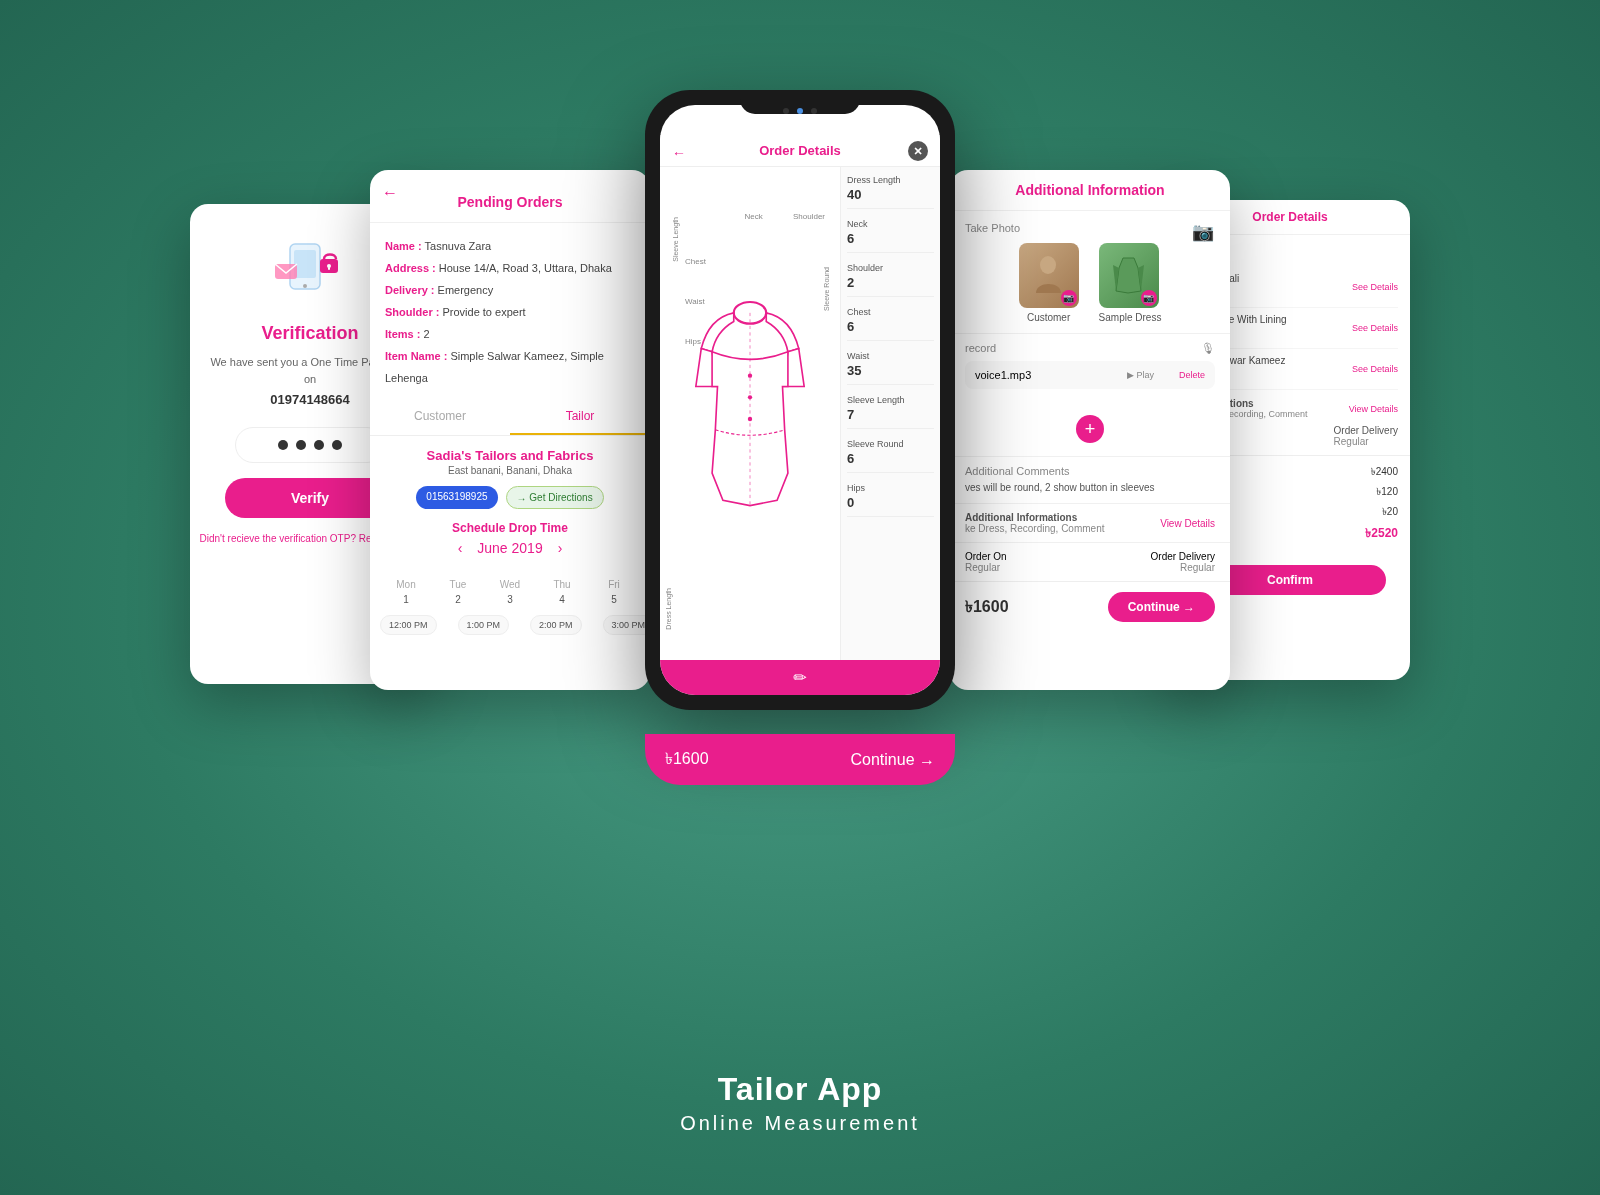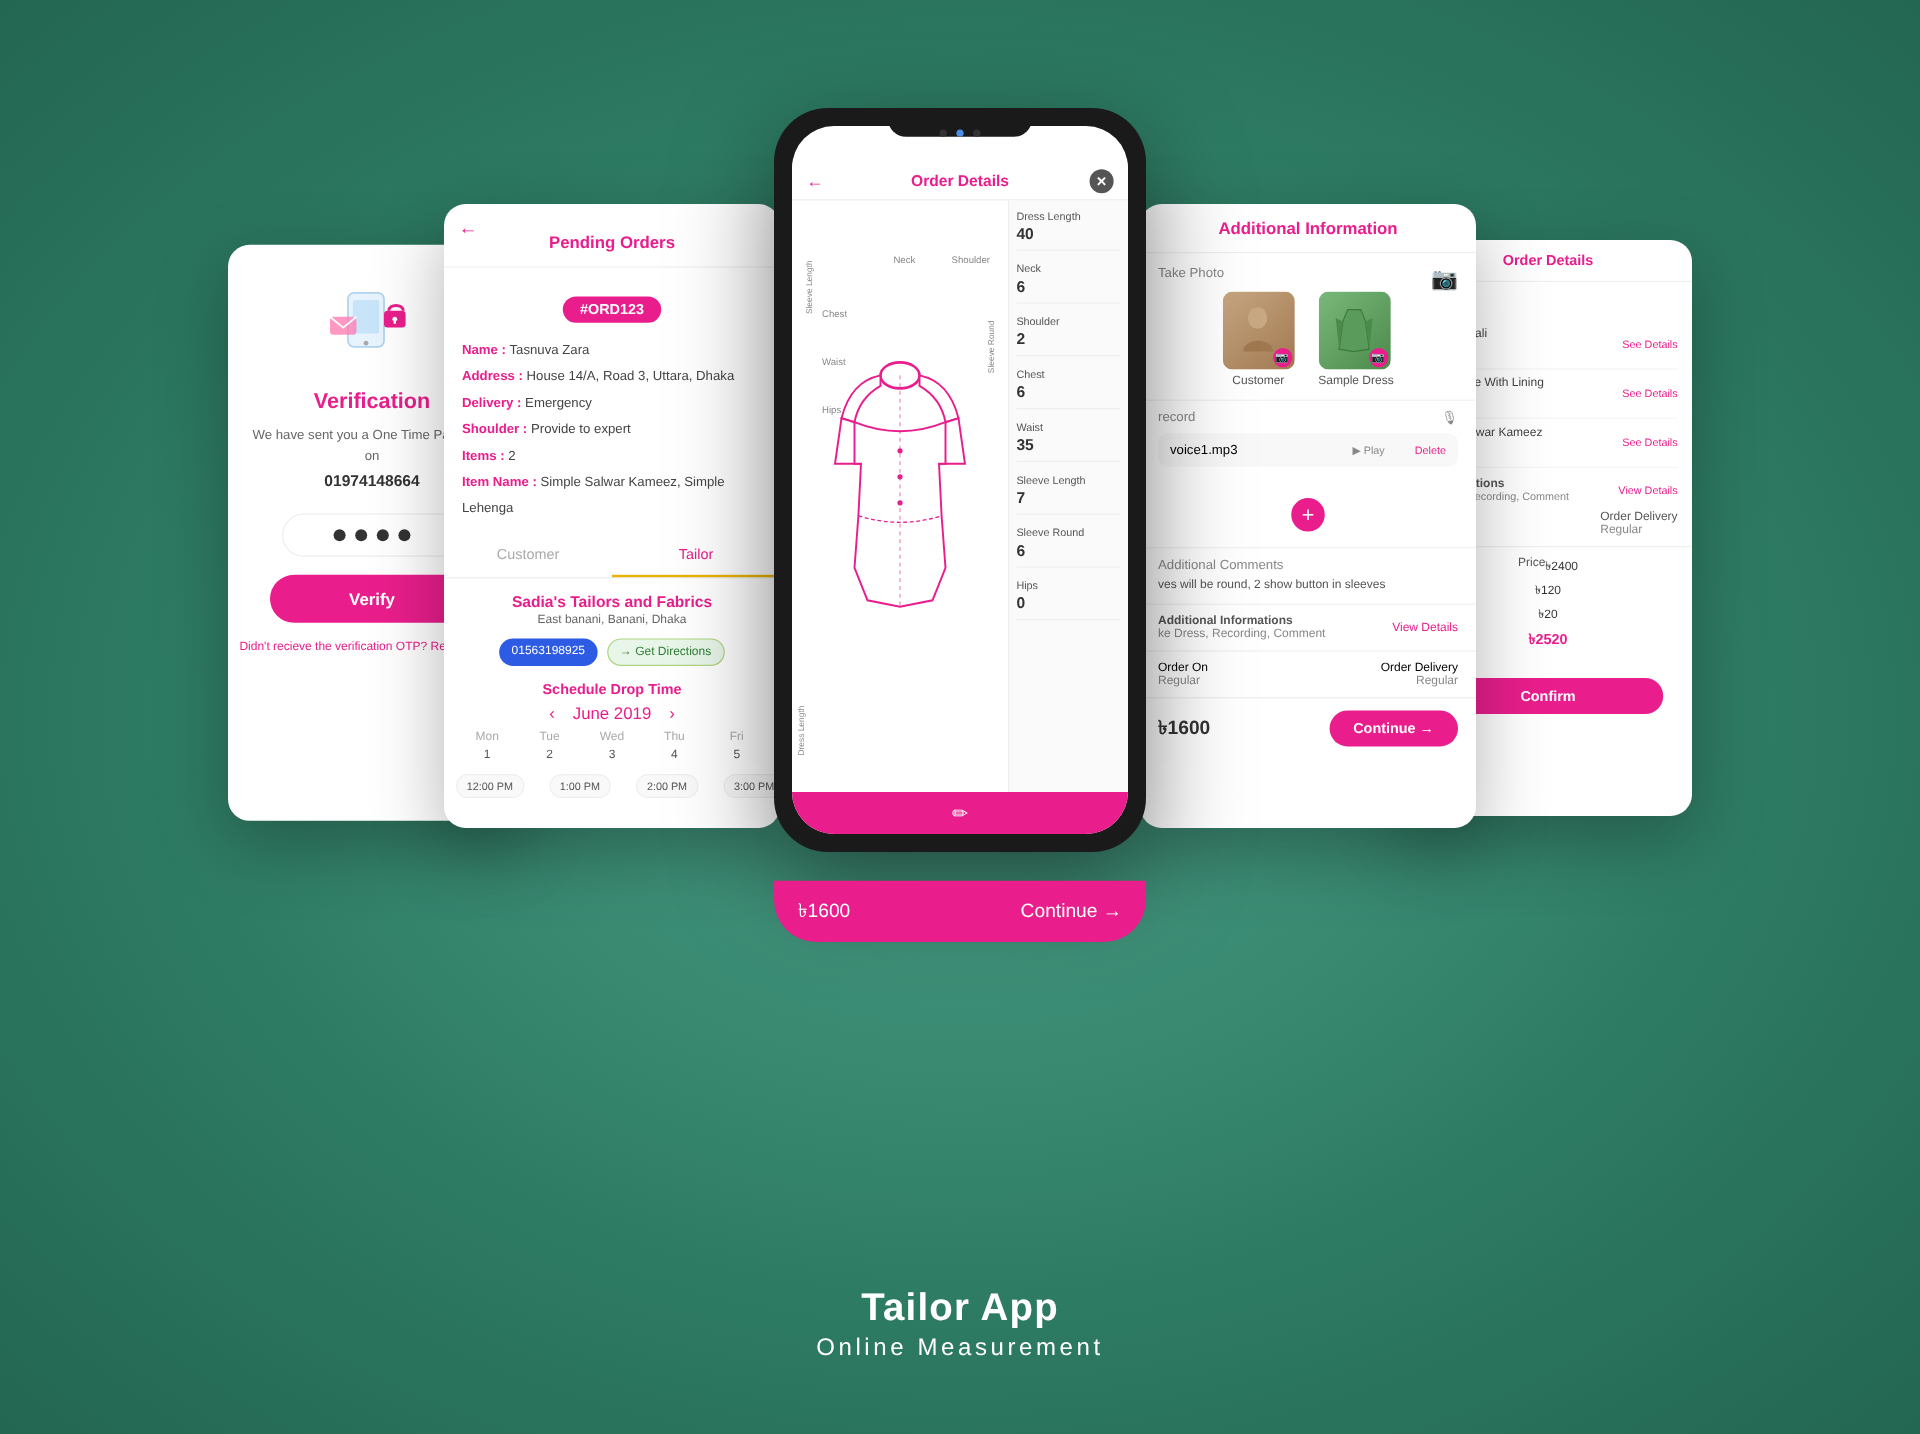--- a/index.html
+++ b/index.html
@@ -274,21 +274,21 @@
     }
     .calendar-nav span { color: #e91e8c; cursor: pointer; font-size: 14px; }
 
     .cal-days {
       display: grid;
       grid-template-columns: repeat(5, 1fr);
       text-align: center;
       font-size: 10px;
       padding: 0 10px;
     }
-    .cal-days .day-name { color: #aaa; padding: 2px 0; }
+    .cal-days .day-name { color: #aaa; padding: 2px 0; margin-top: 16px; }
     .cal-days .day-num { color: #555; padding: 2px 0; }
 
     .time-slots {
       display: flex;
       gap: 21px;
       padding: 8px 10px;
       overflow: hidden;
     }
     .time-slot {
       background: #f9f9f9;
@@ -604,21 +604,21 @@
       color: #e91e8c;
       font-size: 9px;
       margin-left: 5px;
     }
     .od-total-section {
       padding: 8px 12px;
       border-top: 1px solid #eee;
     }
     .od-total-row {
       display: flex;
-      justify-content: center;
+      justify-content: space-between;
       font-size: 10px;
       color: #555;
       margin-bottom: 3px;
     }
     .od-total-val {
       color: #333;
     }
     .od-grand-total {
       color: #e91e8c;
       font-weight: 700;
@@ -679,23 +679,20 @@
     <div class="verif-resend">
       <span>Didn't recieve the verification OTP?</span>
       <span class="pink">Resend again</span>
     </div>
   </div>
 
   <div class="screen-card screen-orders">
     <div style="position:relative; padding: 12px 0;">
       <span class="back-arrow">←</span>
       <div class="orders-header">Pending Orders</div>
-    </div>
-    <div style="text-align:center;">
-      <div class="order-badge">#ORD123</div>
     </div>
     <div class="order-info">
       <div><span class="label">Name :</span> <span class="val">Tasnuva Zara</span></div>
       <div><span class="label">Address :</span> <span class="val">House 14/A, Road 3, Uttara, Dhaka</span></div>
       <div><span class="label">Delivery :</span> <span class="val">Emergency</span></div>
       <div><span class="label">Shoulder :</span> <span class="val">Provide to expert</span></div>
       <div><span class="label">Items :</span> <span class="val">2</span></div>
       <div><span class="label">Item Name :</span> <span class="val">Simple Salwar Kameez, Simple Lehenga</span></div>
     </div>
     <div class="tabs-row">

